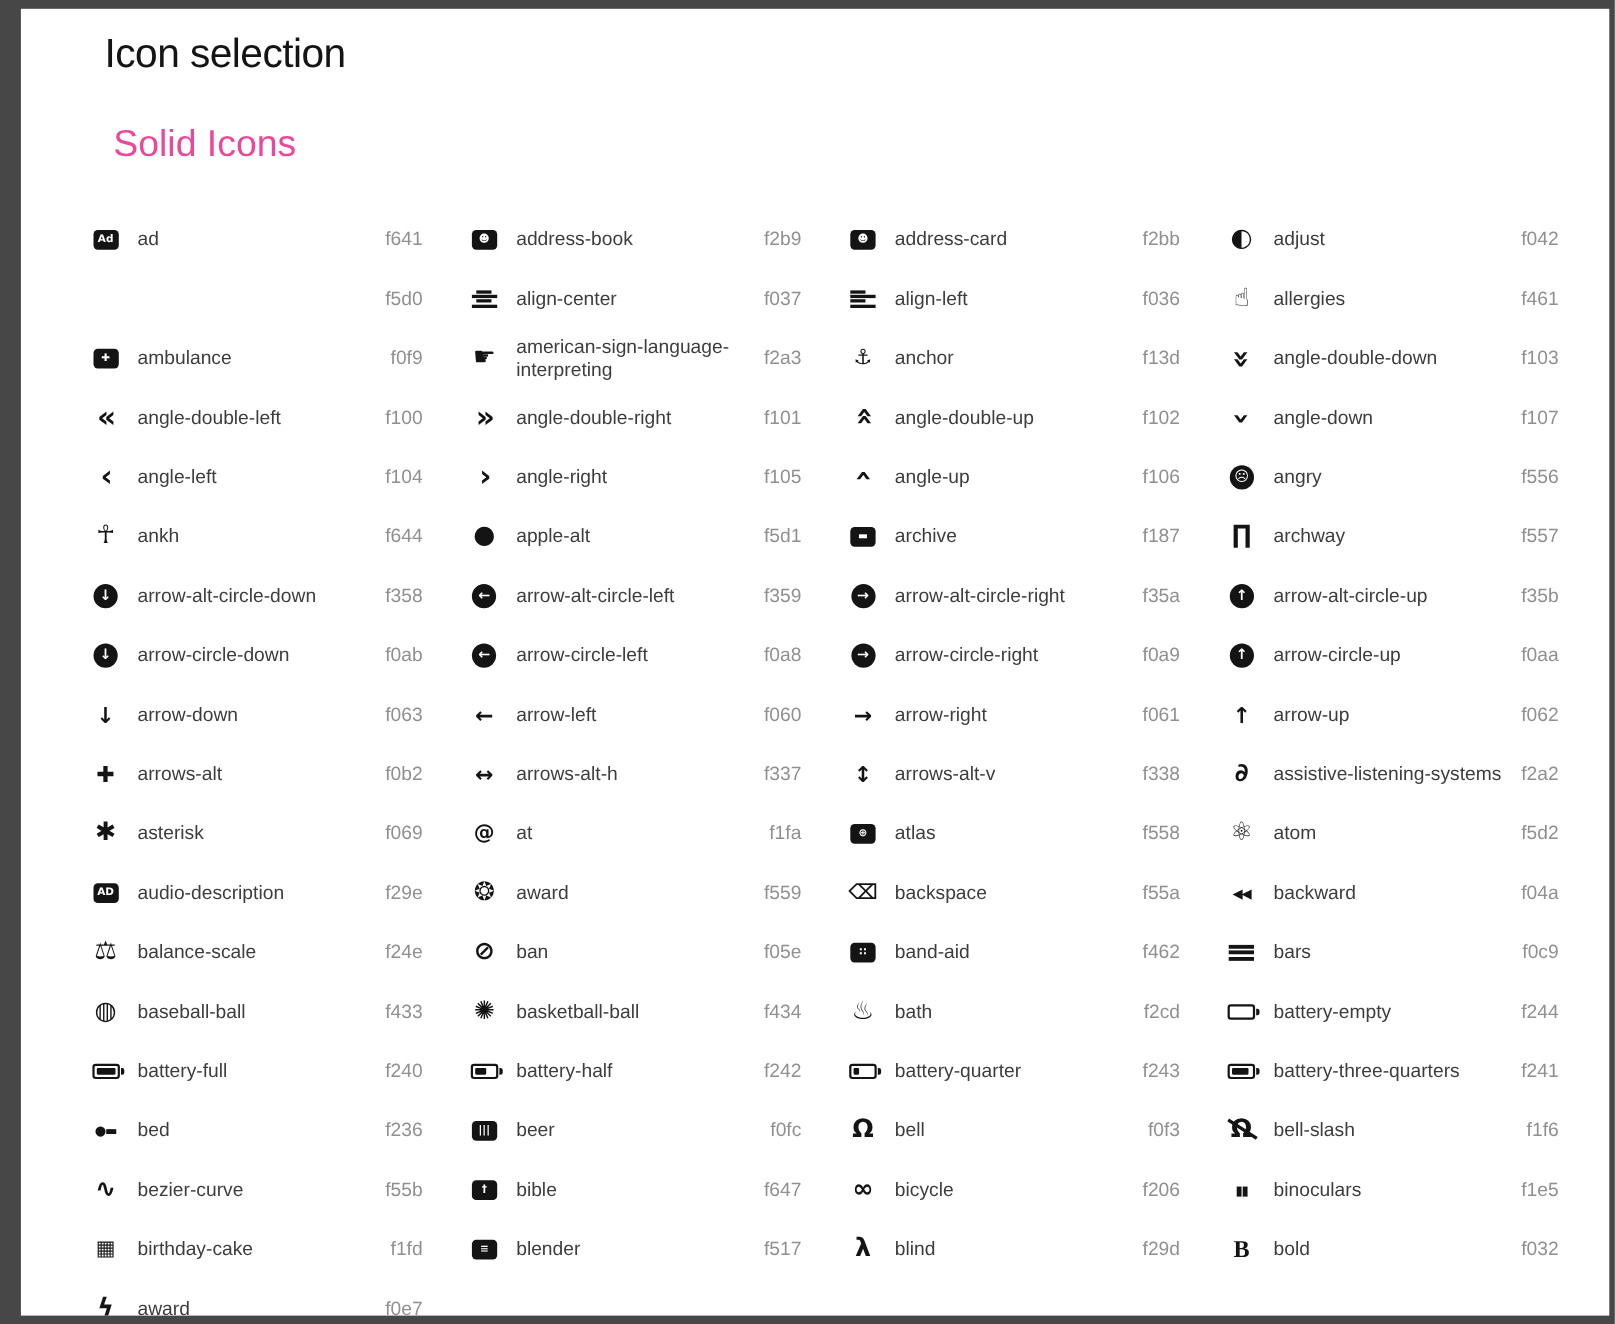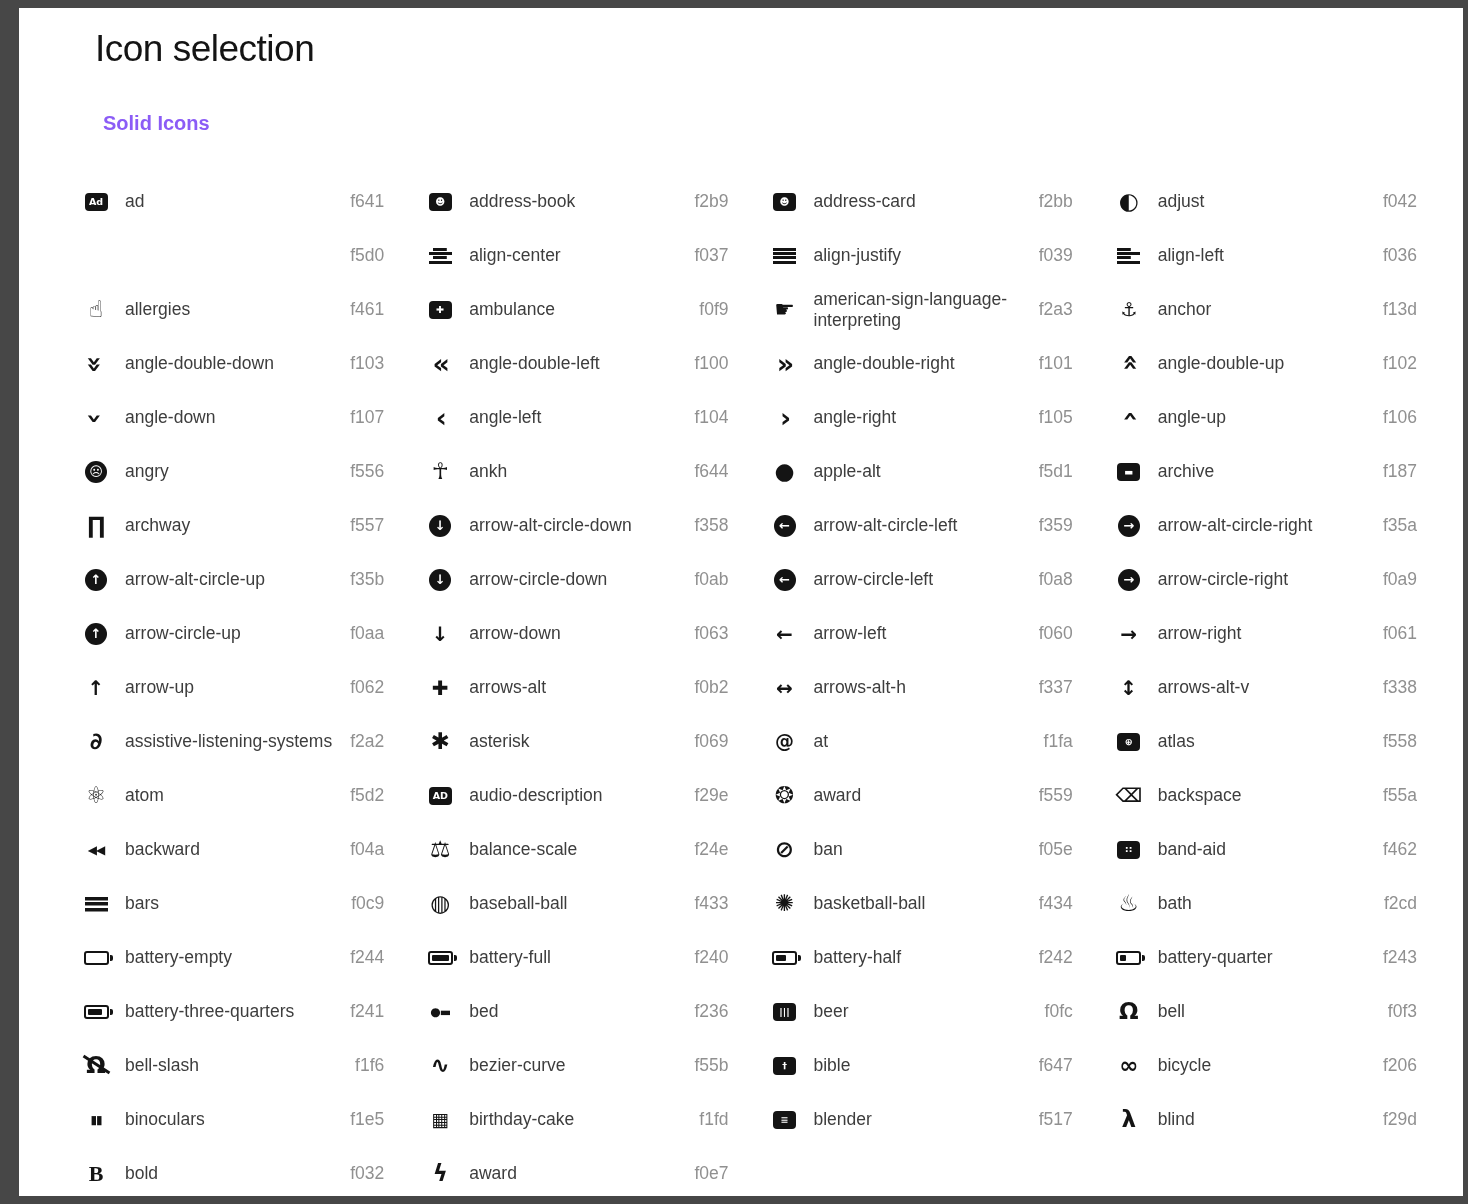--- a/index.html
+++ b/index.html
@@ -8,21 +8,21 @@
   }
   *{box-sizing:border-box;margin:0;padding:0}
   body{
     width:1468px;height:1204px;overflow:hidden;
     background:var(--frame);
     padding:8px 5px 8px 19px;
     font-family:"Liberation Sans",sans-serif;
   }
   .frame{width:100%;height:100%;background:var(--bg);overflow:hidden;padding:12px 46px 0 62px}
   h1{font-size:37px;font-weight:400;color:var(--title);letter-spacing:-.5px;margin:8px 0 0 14px}
-  h2{font-size:20px;font-weight:700;color:#8b5cf6;margin:42px 0 0 22px}
+  h2{font-size:34px;font-weight:400;color:#ec4899;margin:42px 0 0 22px}
   .grid{
     margin-top:46px;
     display:grid;grid-template-columns:repeat(4,1fr);
     column-gap:41px;row-gap:13px;
   }
   .cell{display:flex;align-items:center;min-height:41px}
   .ic{flex:0 0 30px;height:26px;display:inline-flex;align-items:center;justify-content:center;margin-right:14px}
   .name{color:var(--name);font-size:17.5px;line-height:1.18;padding-right:8px}
   .code{margin-left:auto;color:var(--code);font-size:17.5px;white-space:nowrap}
   
@@ -102,27 +102,20 @@
   </div>
 
   <div class="cell">
     <span class="ic">
           <span class="g bars bars-center"></span>
         </span>
     <span class="name">align-center</span>
     <span class="code">f037</span>
   </div>
 
-  <div class="cell">
-    <span class="ic">
-          <span class="g bars bars-justify"></span>
-        </span>
-    <span class="name">align-justify</span>
-    <span class="code">f039</span>
-  </div>
 
   <div class="cell">
     <span class="ic">
           <span class="g bars bars-left"></span>
         </span>
     <span class="name">align-left</span>
     <span class="code">f036</span>
   </div>
 
 

